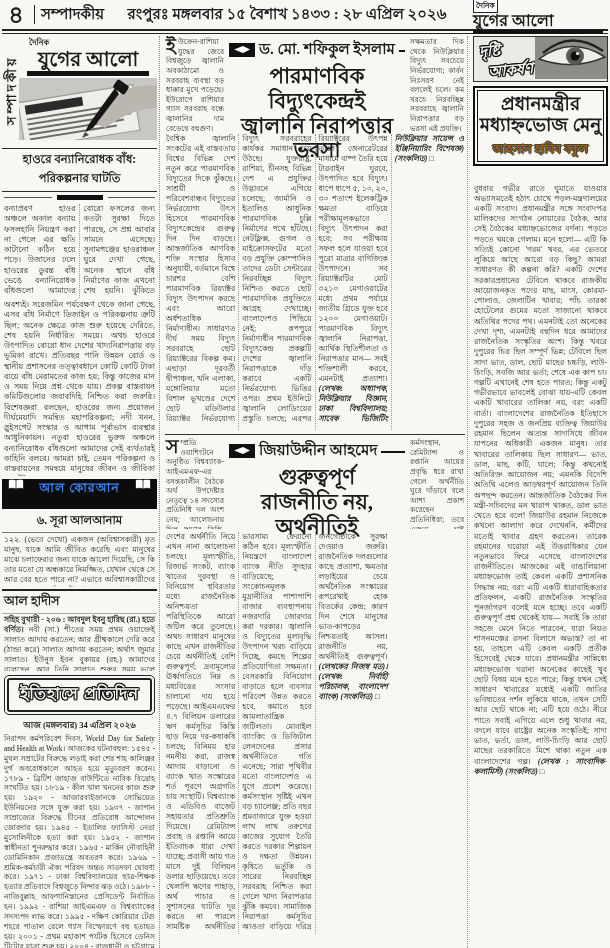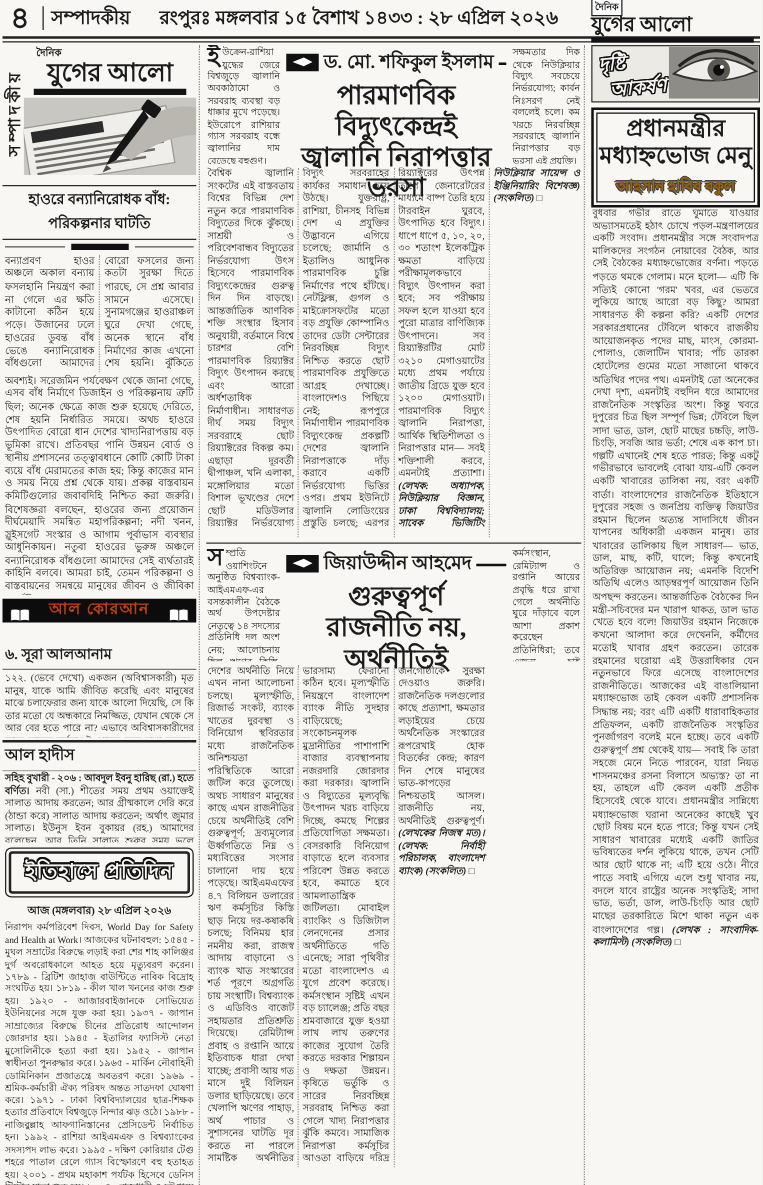--- a/index.html
+++ b/index.html
@@ -30,23 +30,23 @@
   .mast-pre{display:block;text-align:left;margin-left:10px;font-size:8px;font-weight:bold;}
   .mast-title{font-size:20px;font-weight:800;line-height:1.05;position:relative;display:inline-block;}
   .mast-bar{height:5px;background:#141414;margin:1px 8px 2px;}
   .photo{display:block;margin-left:17px;}
   .ed-head{font-size:11.5px;font-weight:800;text-align:center;padding:2px 0;border-top:1.5px solid #2a2a2a;border-bottom:1.5px solid #2a2a2a;margin-top:2px;}
   .ed-divider{display:flex;align-items:center;height:11px;padding:0 2px;}
   .ed-divider::before,.ed-divider::after{content:"";flex:1;border-top:1px solid #555;}
   .ed-divider .bar{width:46px;height:5px;background:#111;margin:0 5px;}
   .ed-body-2col{font-size:7.9px;line-height:1.3;text-align:justify;column-count:2;column-gap:8px;column-rule:1px dotted #999;column-fill:auto;height:94px;overflow:hidden;padding:1px 2px 0;}
   .ed-body-wide{font-size:7.9px;line-height:1.3;text-align:justify;height:176px;overflow:hidden;padding:2px 2px 0;}
-  .quran-bar{height:19px;background:#0c0c0c;color:#c2410c;display:flex;align-items:flex-end;justify-content:space-between;padding:0 6px;margin-top:3px;}
+  .quran-bar{height:30px;background:#0c0c0c;color:#3b82f6;display:flex;align-items:flex-start;justify-content:space-between;padding:0 6px;margin-top:3px;}
   .quran-bar .t{font-size:12.5px;font-weight:800;letter-spacing:1px;}
-  .surah{font-size:11.5px;font-weight:800;padding:17px 2px 1px;border-bottom:1px solid #777;}
+  .surah{font-size:11.5px;font-weight:800;padding:3px 2px 1px;border-bottom:1px solid #777;text-align:center;}
   .quran-meta{font-size:7.8px;font-weight:bold;border-bottom:1px solid #777;padding:1px 2px;}
   .quran-body{font-size:7.7px;line-height:1.3;text-align:justify;height:52px;overflow:hidden;padding:2px 2px 0;}
   .hadith-head{font-size:12.5px;font-weight:800;border-top:2px solid #222;border-bottom:1px solid #aaa;padding:1px 2px;margin-top:2px;}
   .hadith-body{font-size:7.7px;line-height:1.3;text-align:justify;height:56px;overflow:hidden;padding:1px 2px 0;}
   .lead{font-weight:bold;}
   .hist-box{border:1px solid #222;border-radius:5px;padding:2px;margin:4px 2px 2px;}
   .hist-box-inner{border:2px solid #222;border-radius:3px;text-align:center;padding:1px 0 2px;}
   .outline-text{color:#f8f7f3;text-shadow:-1px 0 #111,1px 0 #111,0 -1px #111,0 1px #111,-1px -1px #111,1px 1px #111,-1px 1px #111,1px -1px #111;}
   .hist-title{font-size:16px;font-weight:800;letter-spacing:1px;}
   .hist-date{font-size:8.5px;font-weight:bold;text-align:center;margin:2px 0 1px;}
@@ -71,21 +71,21 @@
   .credit{font-style:italic;font-weight:bold;}
   .hsep{border-top:1.5px solid #333;margin:4px 0 2px;}
   
   .attn-banner{height:44px;border:1.5px solid #333;position:relative;overflow:hidden;background:#eceae4;}
   .attn-t1{position:absolute;left:5px;top:2px;font-size:15px;font-weight:800;font-style:italic;transform:rotate(-5deg);}
   .attn-t2{position:absolute;left:14px;top:21px;font-size:15px;font-weight:800;font-style:italic;transform:rotate(-5deg);}
   .attn-eye{position:absolute;right:0;top:0;}
   .menu-box{border:2px solid #111;box-shadow:inset 0 0 0 2px #f8f7f3,inset 0 0 0 3px #111;margin-top:4px;padding:6px 4px 4px;text-align:center;}
   .menu-l1,.menu-l2{font-size:18.5px;font-weight:800;line-height:1.15;}
   .menu-by{font-size:12px;font-weight:800;margin-top:3px;text-shadow:-1px 0 #444,1px 0 #444,0 -1px #444,0 1px #444;color:#a16207;}
-  .attn-body{flex:1;overflow:hidden;font-size:7.7px;line-height:1.33;text-align:justify;padding:0 1px 0;}
+  .attn-body{flex:1;overflow:hidden;font-size:7.7px;line-height:1.33;text-align:justify;padding:18px 1px 0;}
 </style>
 </head>
 <body>
 
 <div class="page">
 
   <header>
     <div class="pageno">৪</div>
     <div class="hd-div"></div>
     <div class="sec-label">সম্পাদকীয়</div>
@@ -154,21 +154,21 @@
       <div class="hadith-body">
         <span class="lead">সহিহ বুখারী - ২০৬ : আবদুল ইবনু হারিছ (রা.) হতে বর্ণিত।</span>
         <span>নবী (সা.) শীতের সময় প্রথম ওয়াক্তেই সালাত আদায় করতেন; আর গ্রীষ্মকালে দেরি করে (ঠান্ডা করে) সালাত আদায় করতেন; অর্থাৎ জুমার সালাত। ইউনুস ইবন বুকায়র (রহ.) আমাদের বলেছেন, আর তিনি সালাত শুরুর সময় ভুলে পড়লে তাকরুপ করতেন। আর রিযর ইবন নাফির (রহ.) বলেন, আমাদের নিকট আবু খালদা (রহ.) বর্ণনা করেছেন যে, জুমার ইমাম আমাদের নিয়ে সালাত আদায় করতেন; অতঃপর তিনি আনাস (রা.)-কে বললেন, নবী (সা.) দুপুরের সালাত বিলম্বে আদায় করতেন।</span>
       </div>
 
       <div class="hist-box">
         <div class="hist-box-inner">
           <span class="hist-title outline-text">ইতিহাসে প্রতিদিন</span>
         </div>
       </div>
-      <div class="hist-date">আজ (মঙ্গলবার) ২৮ এপ্রিল ২০২৬</div>
+      <div class="hist-date">আজ (মঙ্গলবার) 34 এপ্রিল ২০২৬</div>
       <div class="hist-body">নিরাপদ কর্মপরিবেশ দিবস, World Day for Safety and Health at Work। আজকের ঘটনাবহুল: ১৫৪৫ - মুঘল সম্রাটের বিরুদ্ধে লড়াই করা শের শাহ কালিঞ্জর দুর্গ অবরোধকালে আহত হয়ে মৃত্যুবরণ করেন। ১৭৮৯ - ব্রিটিশ জাহাজ বাউন্টিতে নাবিক বিদ্রোহ সংঘটিত হয়। ১৮১৯ - কীল খাল খননের কাজ শুরু হয়। ১৯২০ - আজারবাইজানকে সোভিয়েত ইউনিয়নের সঙ্গে যুক্ত করা হয়। ১৯৩৭ - জাপান সাম্রাজ্যের বিরুদ্ধে চীনের প্রতিরোধ আন্দোলন জোরদার হয়। ১৯৪৫ - ইতালির ফ্যাসিস্ট নেতা মুসোলিনীকে হত্যা করা হয়। ১৯৫২ - জাপান স্বাধীনতা পুনরুদ্ধার করে। ১৯৬৫ - মার্কিন নৌবাহিনী ডোমিনিকান প্রজাতন্ত্রে অবতরণ করে। ১৯৬৯ - শ্রমিক-কর্মচারী ঐক্য পরিষদ অন্তত সাতদফা ঘোষণা করে। ১৯৭১ - ঢাকা বিশ্ববিদ্যালয়ের ছাত্র-শিক্ষক হত্যার প্রতিবাদে বিশ্বজুড়ে নিন্দার ঝড় ওঠে। ১৯৮৮ - নাজিবুল্লাহ আফগানিস্তানের প্রেসিডেন্ট নির্বাচিত হন। ১৯৯২ - রাশিয়া আইএমএফ ও বিশ্বব্যাংকের সদস্যপদ লাভ করে। ১৯৯৫ - দক্ষিণ কোরিয়ার টেগু শহরে পাতাল রেলে গ্যাস বিস্ফোরণে বহু হতাহত হয়। ২০০১ - প্রথম মহাকাশ পর্যটক হিসেবে ডেনিস টিটোর যাত্রা শুরু হয়। ২০০৪ - রাজধানী ও চট্টগ্রামে সংঘর্ষে নিহত ৩-এর অন্তত ২।</div>
     </aside>
 
     <div class="vsep"></div>
 
     <section class="col-mid">
 
       <article>
         <div class="art-top a1-top">
           <div class="a-side l">

